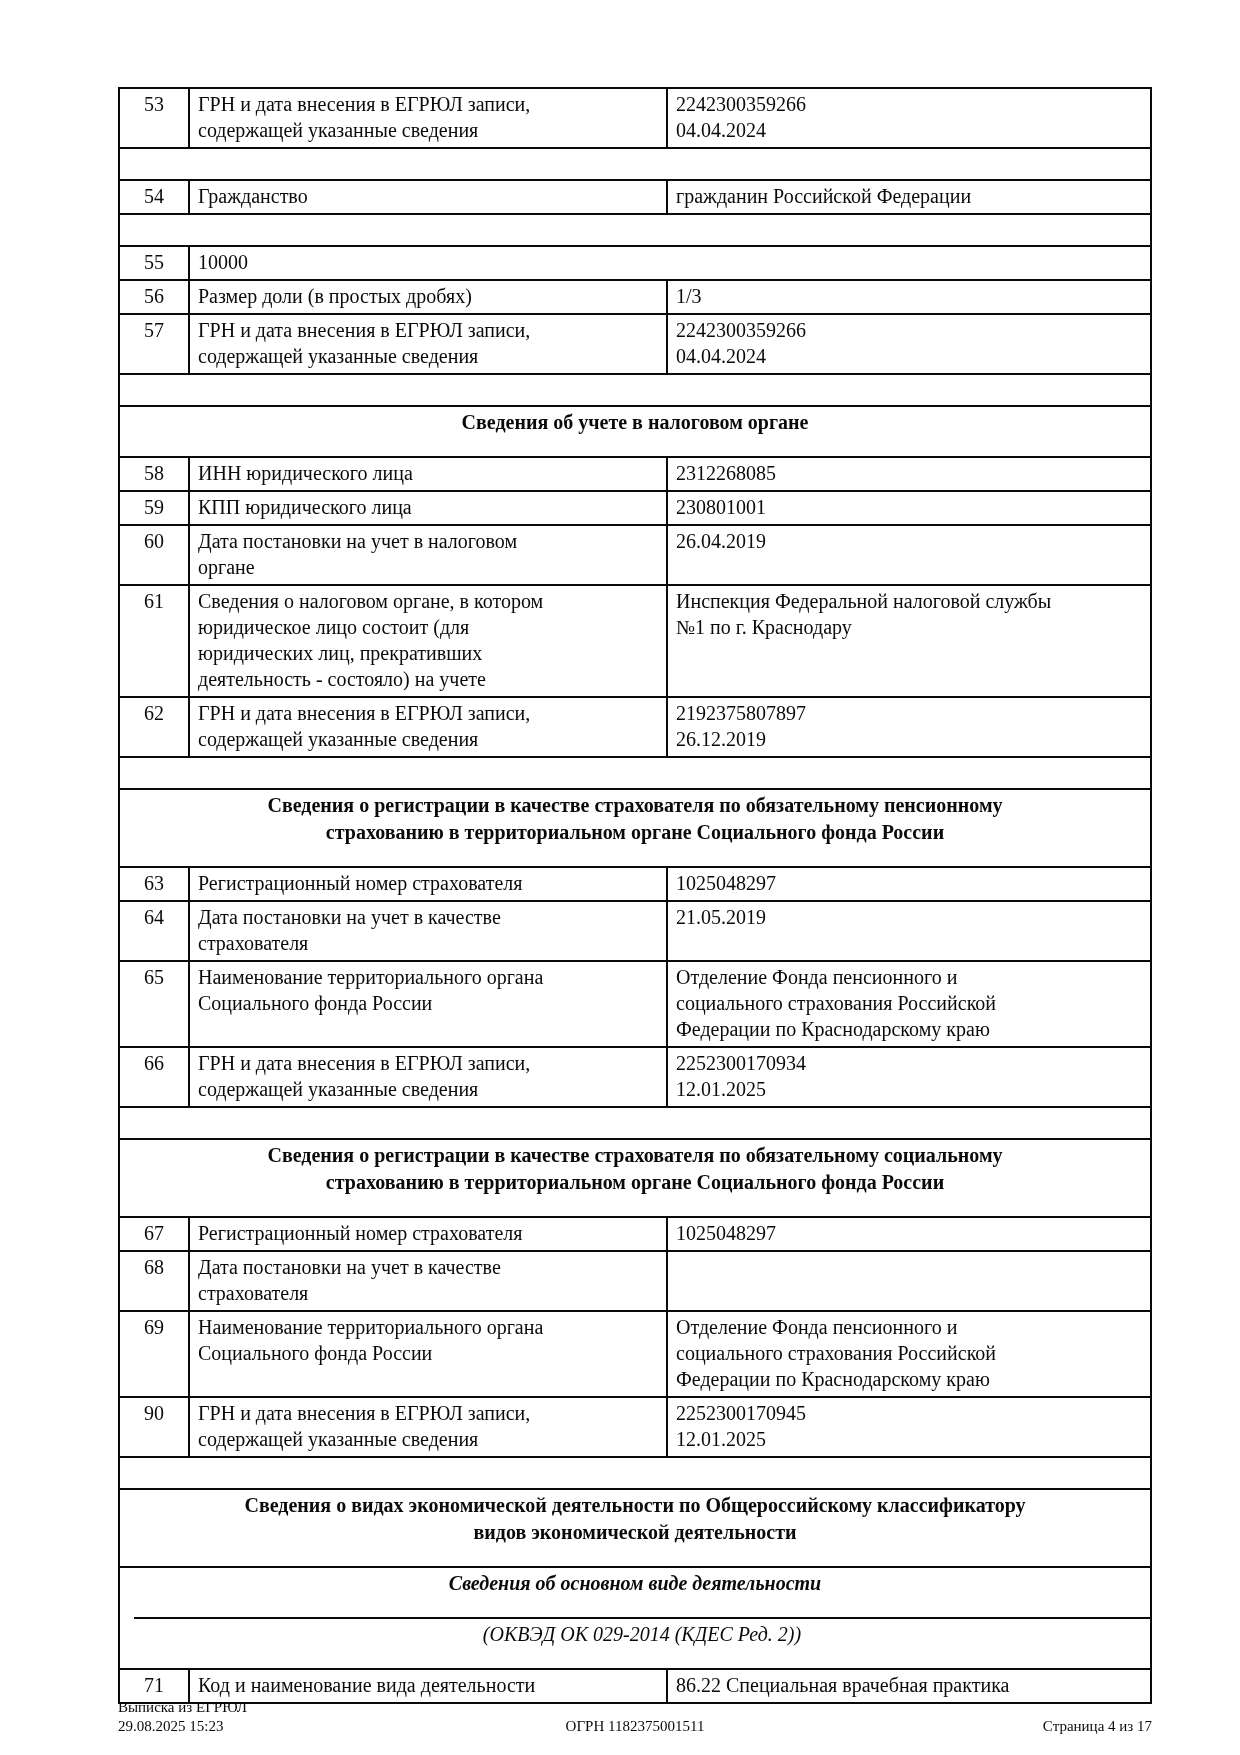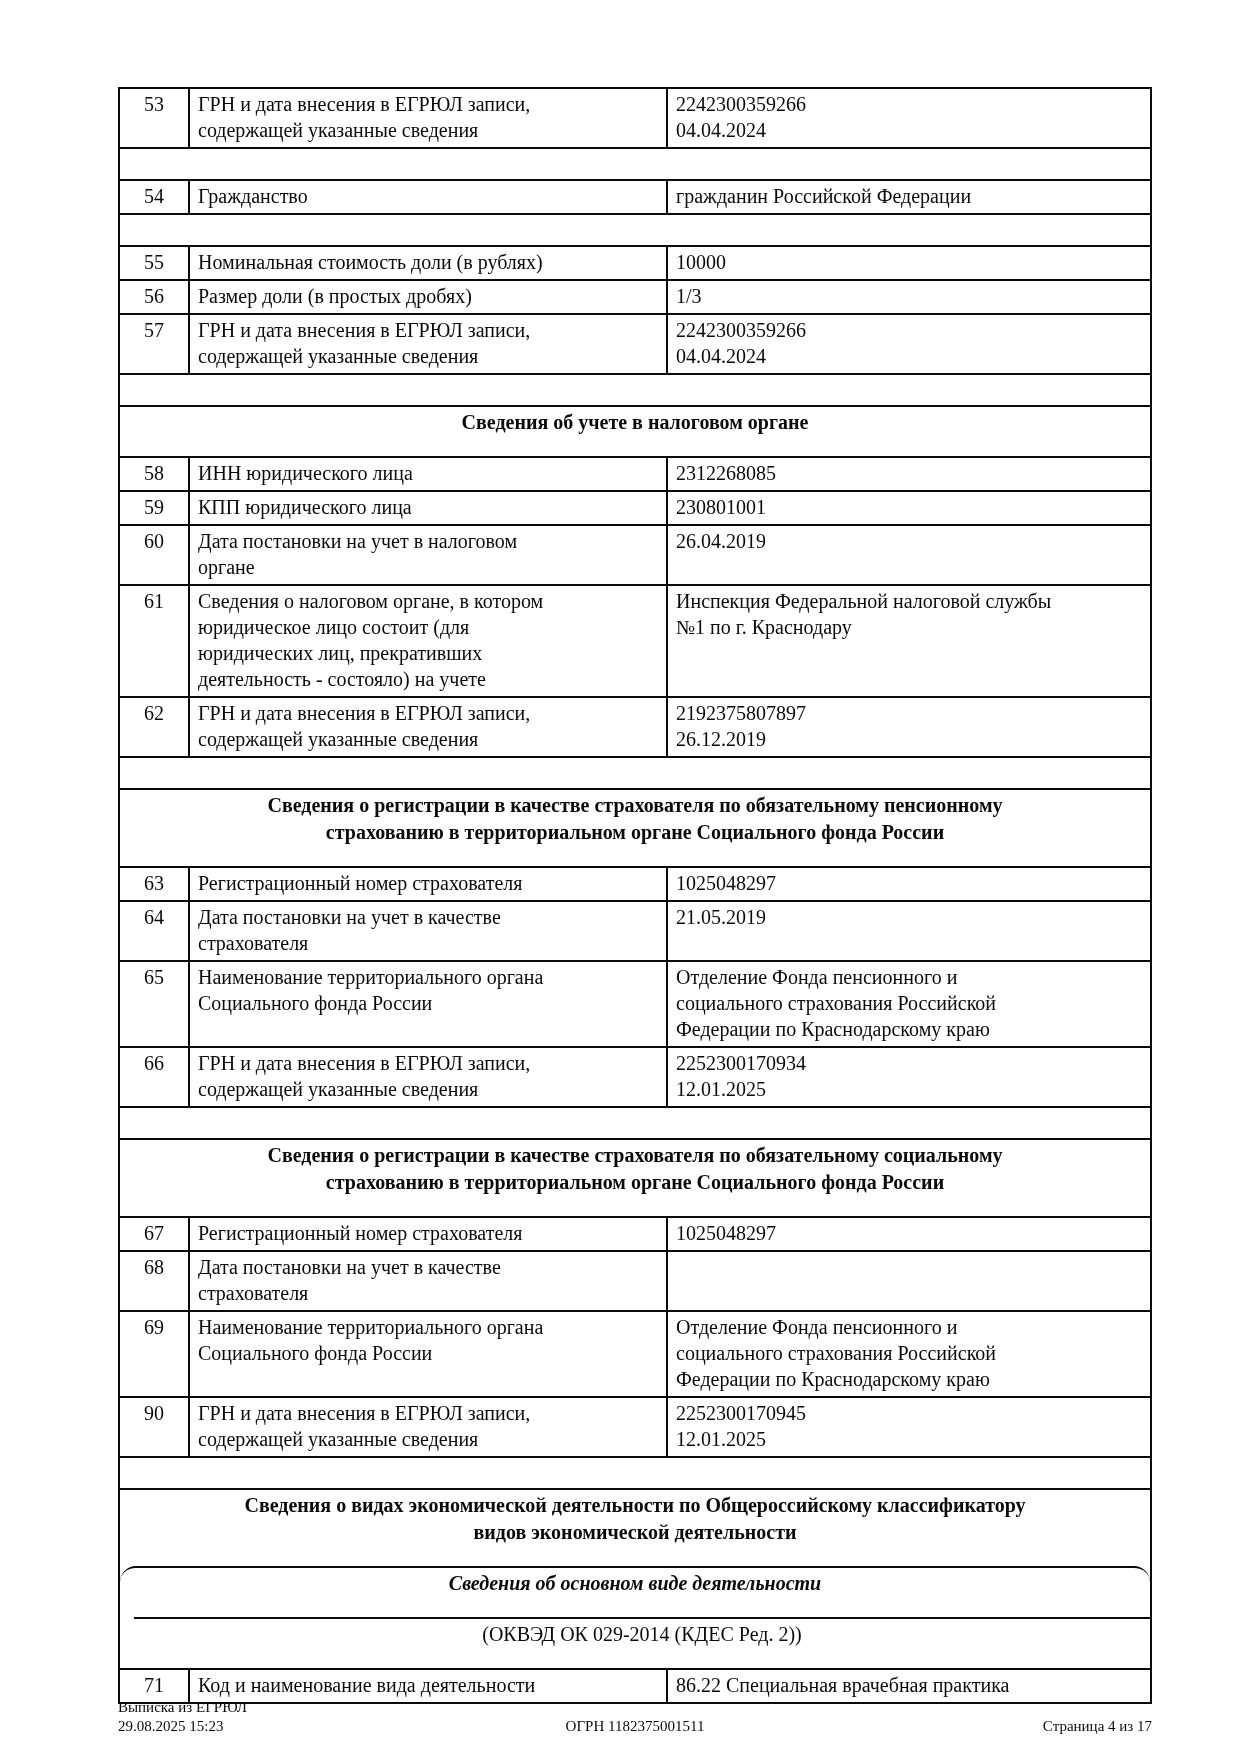--- a/index.html
+++ b/index.html
@@ -43,22 +43,22 @@
   }
   .shead {
     border-top: 2px solid #0a0a0a;
     text-align: center;
     font-weight: bold;
     font-size: 20px;
     line-height: 27px;
     padding: 2px 10px 20px 10px;
     white-space: pre-line;
   }
-  .shead.sub-bold-italic { font-style: italic; border-radius: 16px; }
-  .shead.sub-italic { font-weight: normal; margin-left: 14px; }
+  .shead.sub-bold-italic { font-style: italic; }
+  .shead.sub-italic { font-style: italic; font-weight: normal; margin-left: 14px; }
   .footer {
     position: absolute;
     left: 118px; top: 1648px;
     width: 1034px; height: 42px;
     font-size: 15px;
     line-height: 19px;
     margin-top: 46px;
   }
   .f-left  { position: absolute; left: 0; bottom: 0; }
   .f-center{ position: absolute; left: 0; right: 0; bottom: 0; text-align: center; }
@@ -82,21 +82,20 @@
   <div class="trow">
     <div class="cell num">54</div>
     <div class="cell label">Гражданство</div>
     <div class="cell value">гражданин Российской Федерации</div>
   </div>
 
   <div class="sp"></div>
 
   <div class="trow">
     <div class="cell num">55</div>
-    <div class="cell label">Номинальная стоимость доли (в рублях)</div>
     <div class="cell value">10000</div>
   </div>
 
   <div class="trow">
     <div class="cell num">56</div>
     <div class="cell label">Размер доли (в простых дробях)</div>
     <div class="cell value">1/3</div>
   </div>
 
   <div class="trow">

